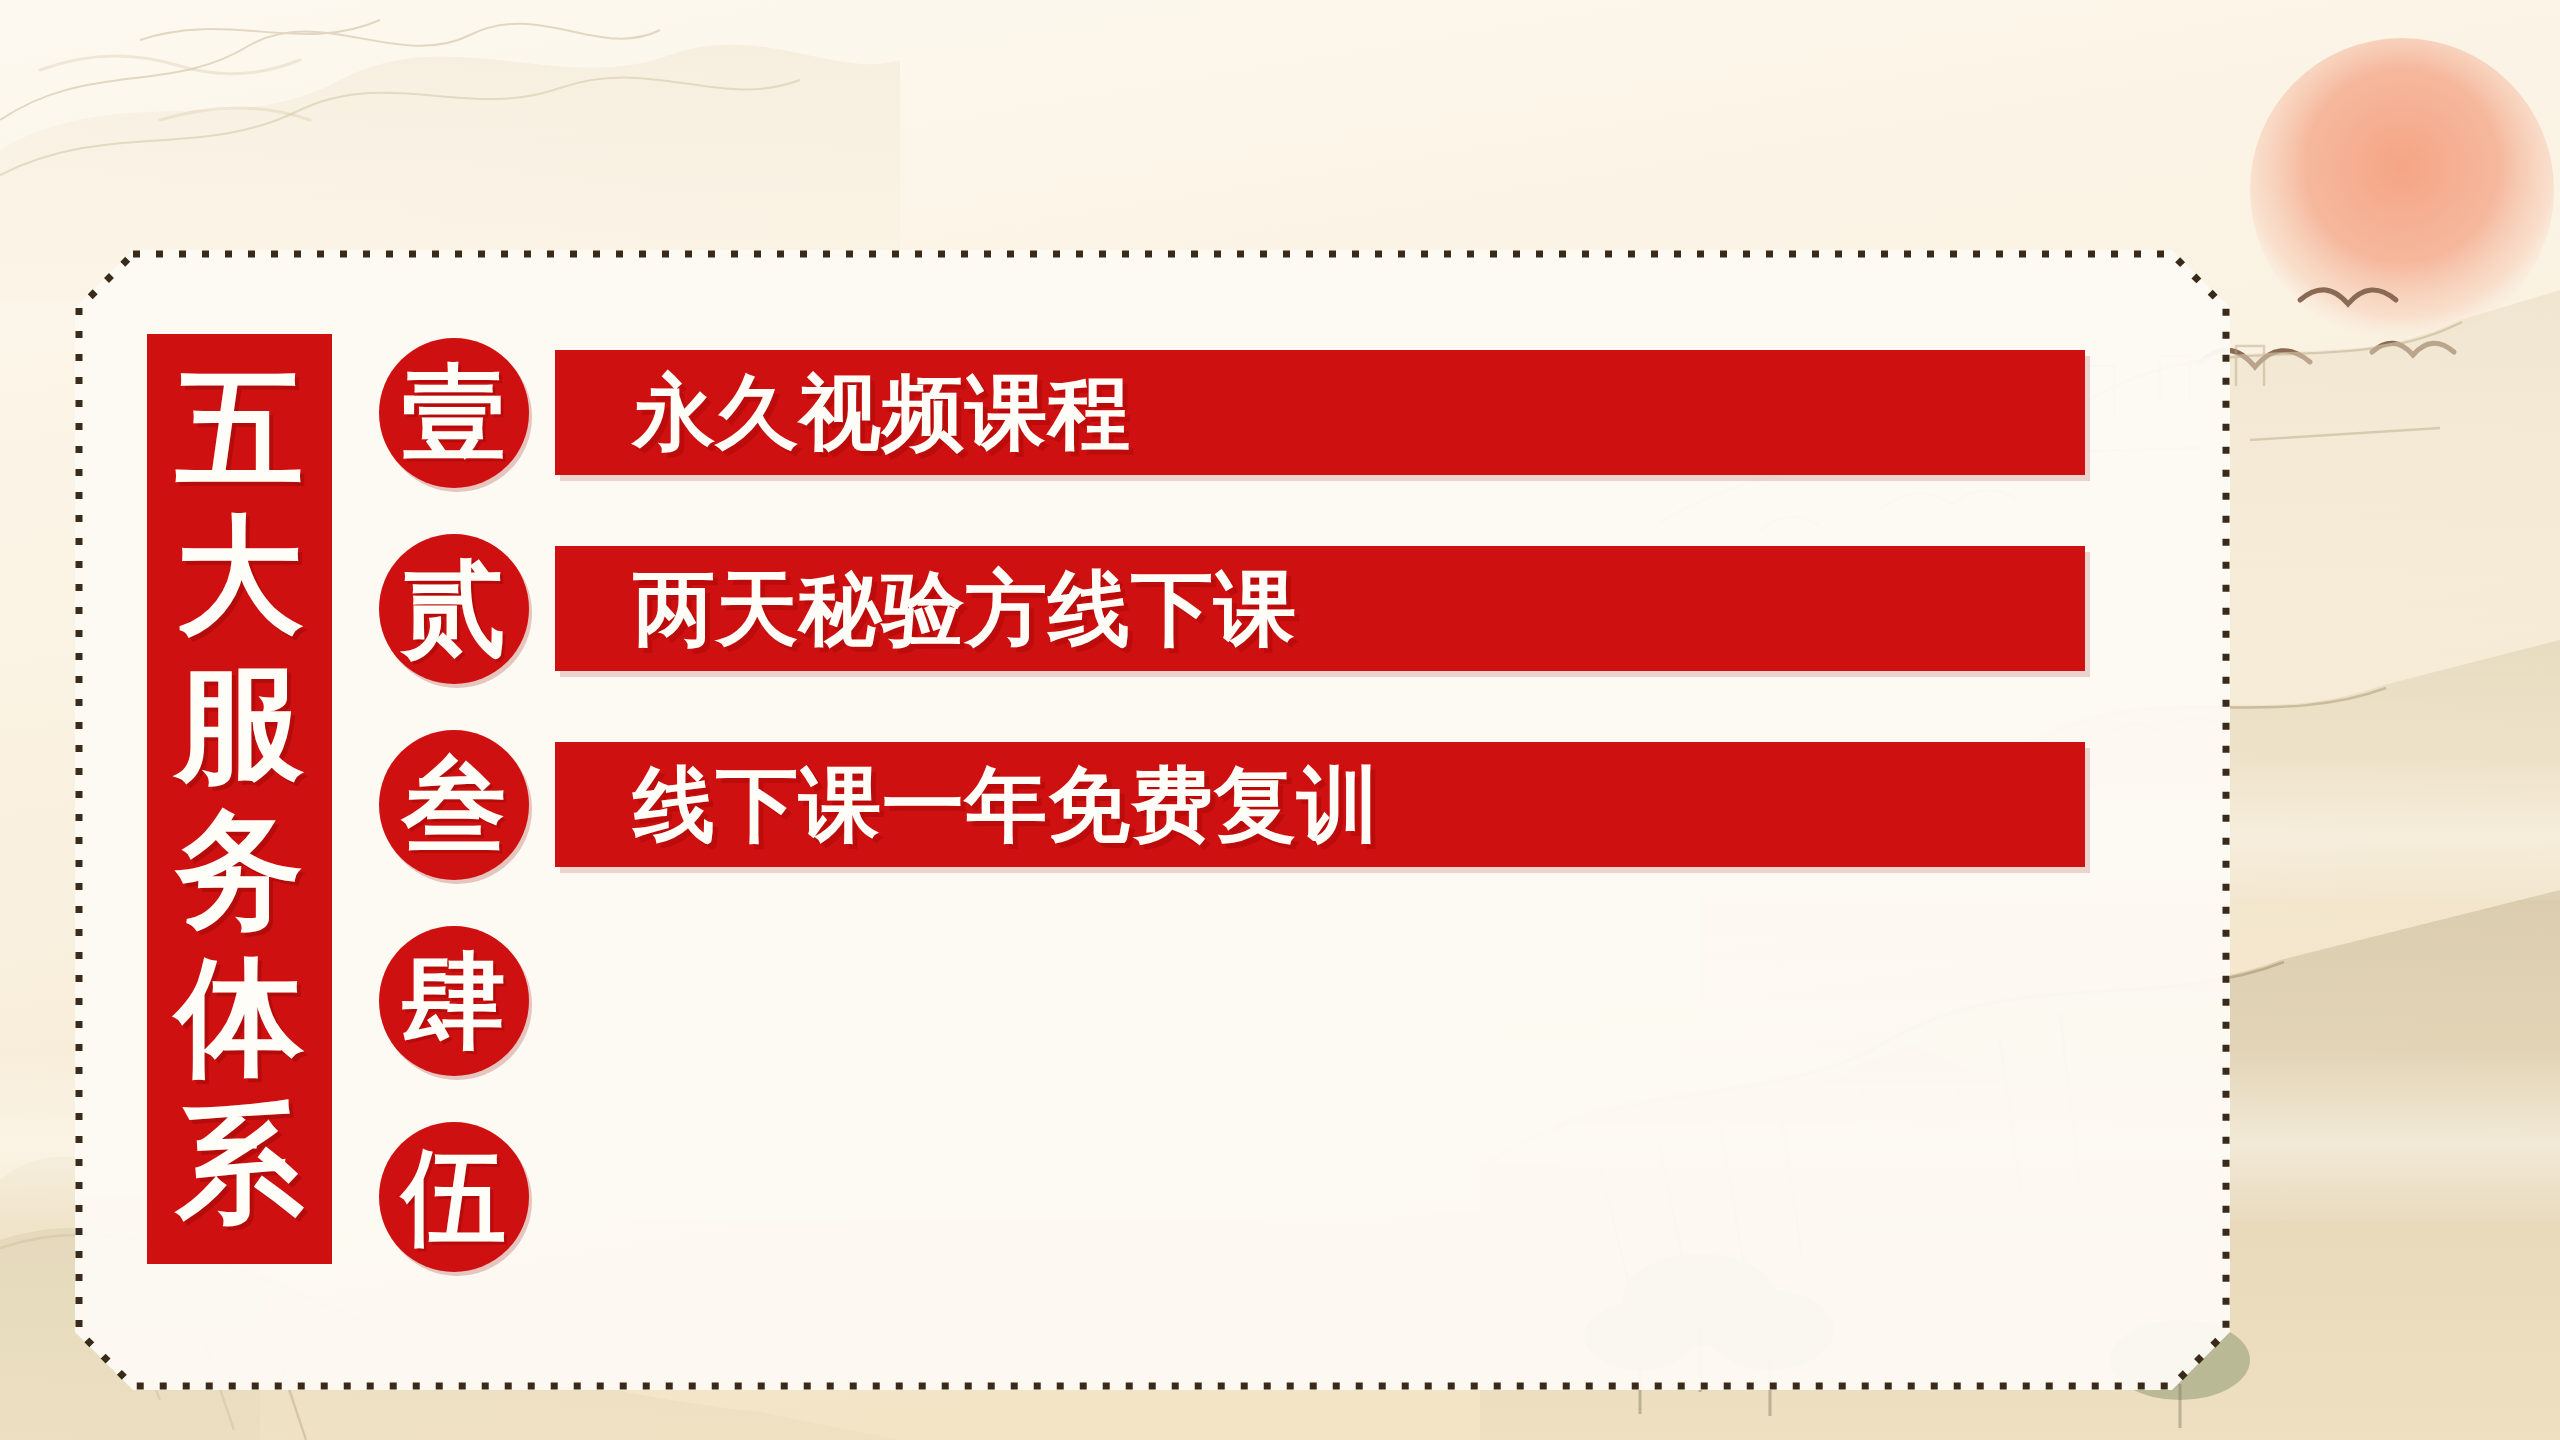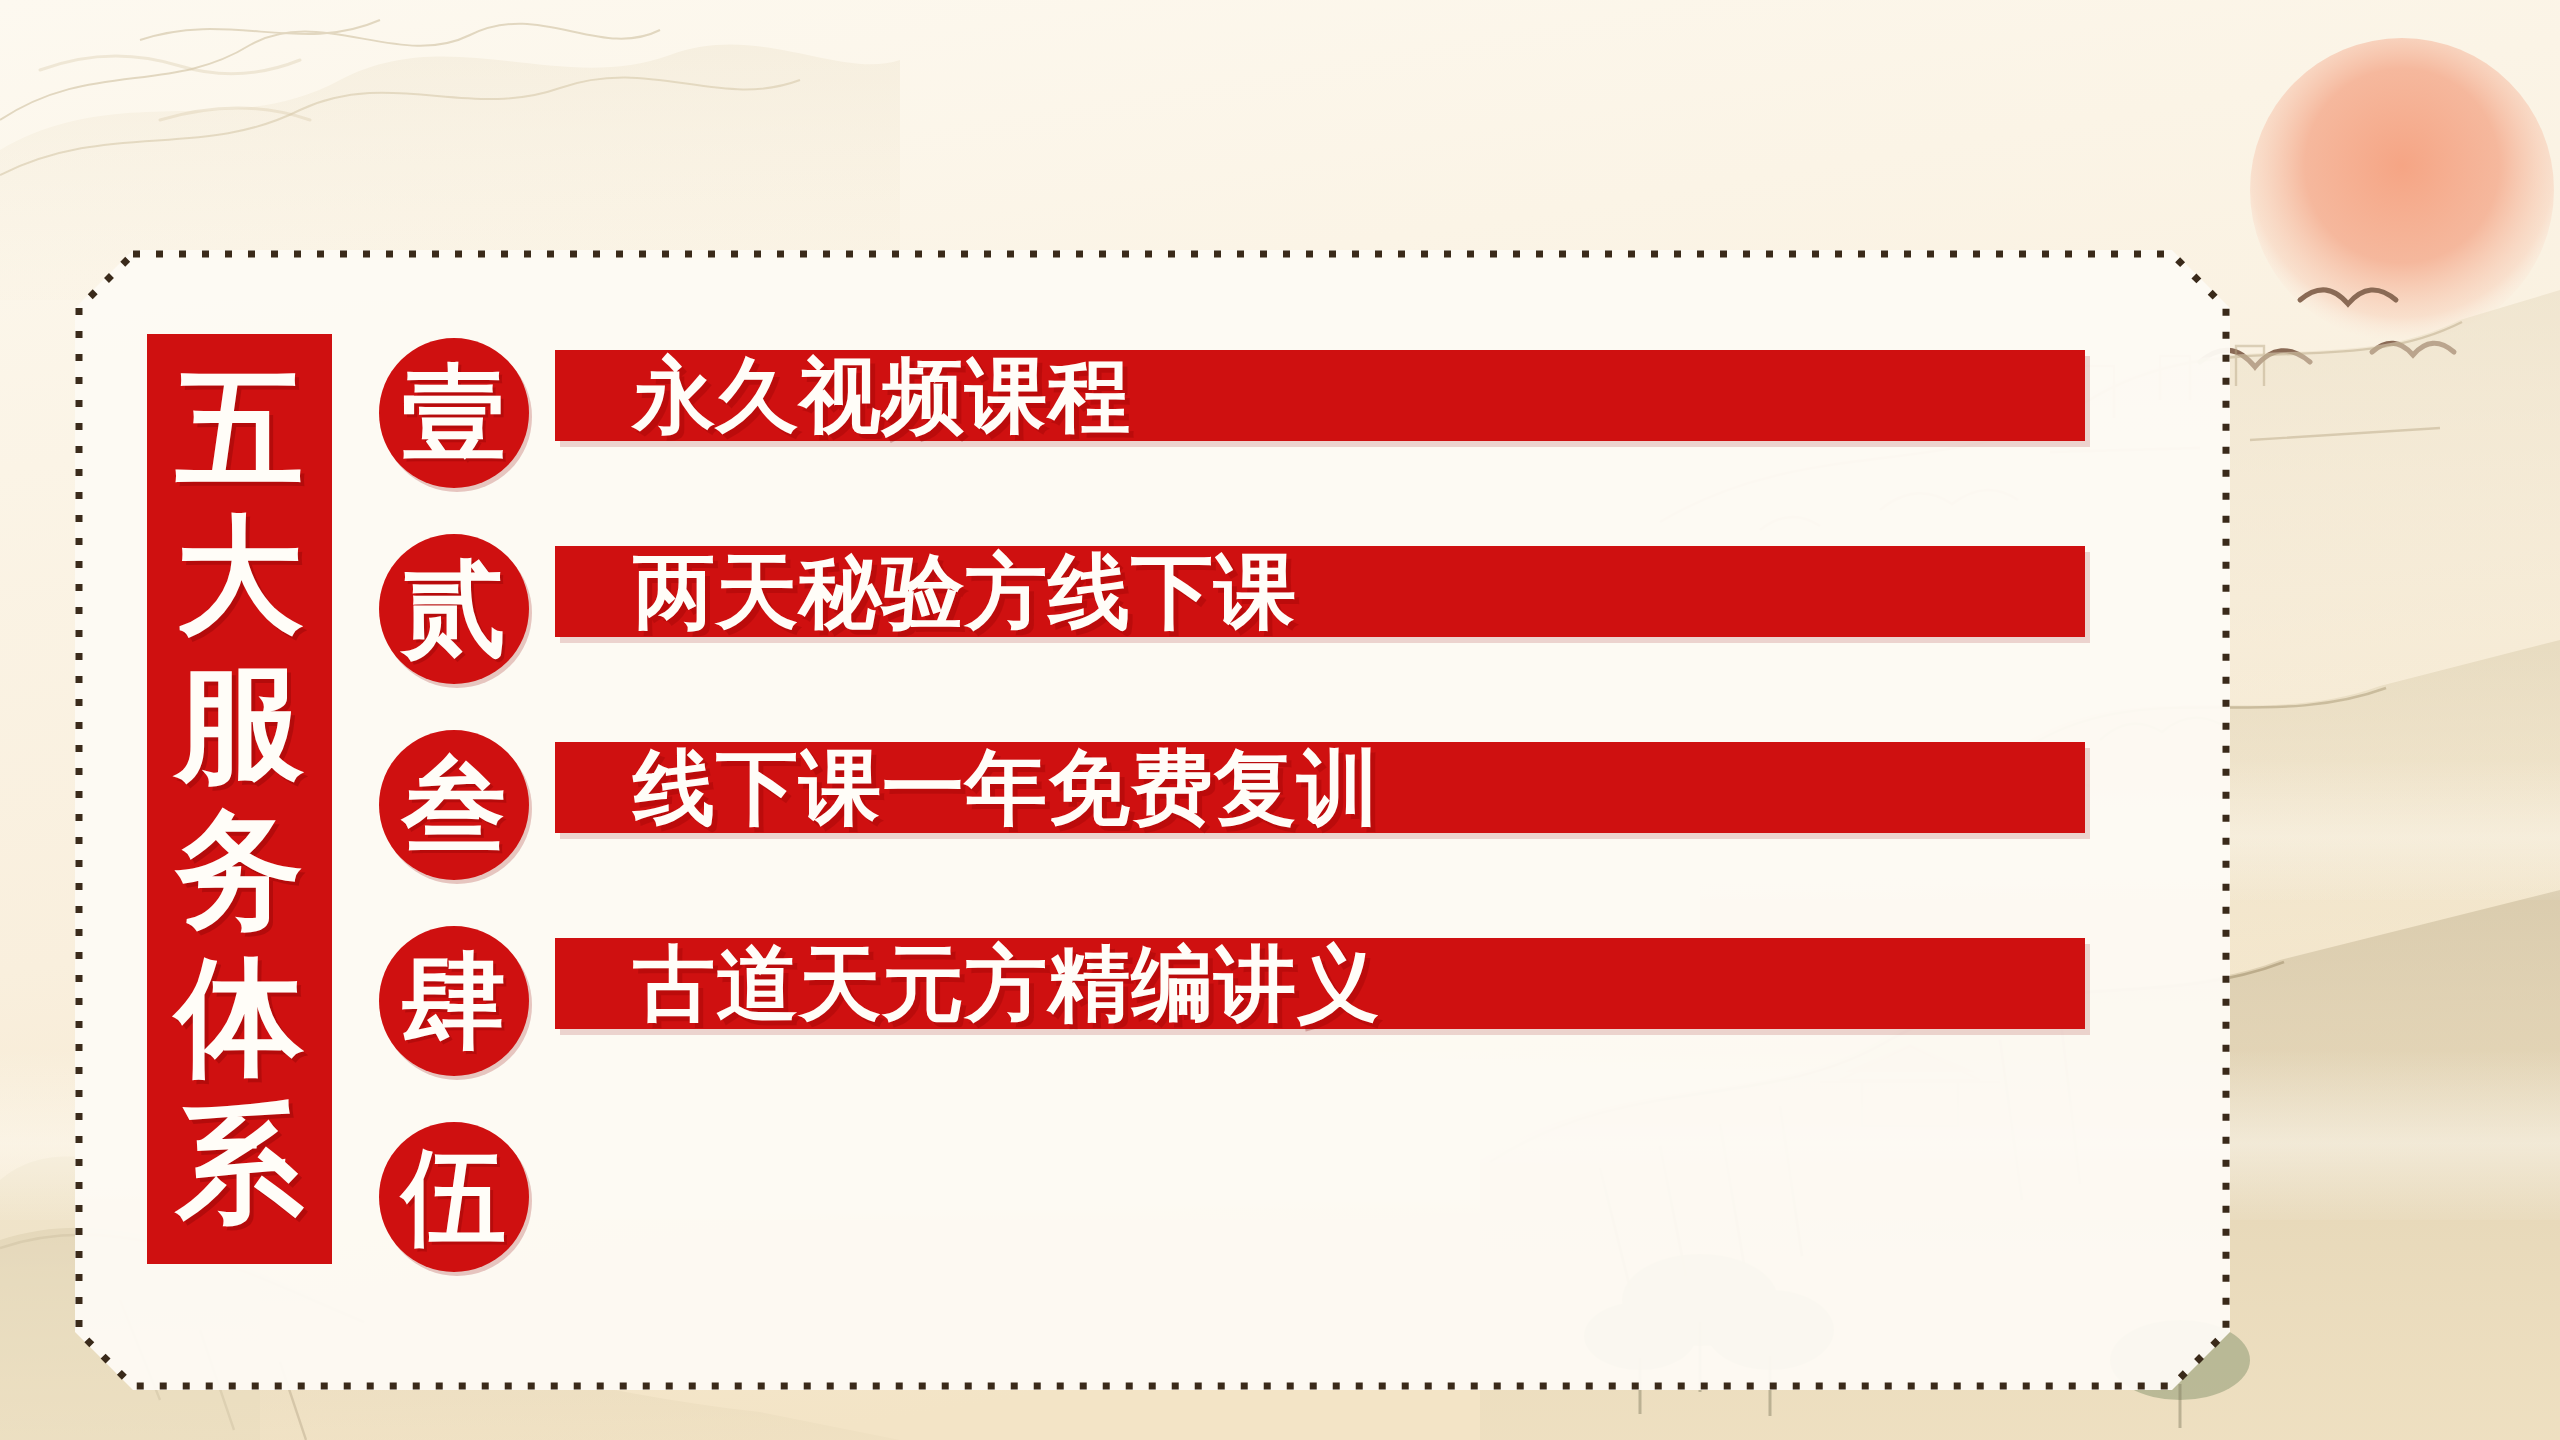--- a/index.html
+++ b/index.html
@@ -80,21 +80,21 @@
 
   
   #bars{
     position:absolute;
     left:480px; top:80px;
     width:1600px; height:1000px;
   }
   .bar{
     position:absolute;
     left:0;
-    width:1530px; height:91px;
+    width:1530px; height:125px;
     background:#cf1010;
     display:flex; align-items:center;
     box-shadow:5px 6px 0 rgba(150,10,10,0.16);
   }
   .bar-text{
     color:#fffdf8;
     font-size:82px;
     font-weight:bold;
     font-family:"DejaVu Sans","Liberation Sans",sans-serif;
     line-height:1;
@@ -248,18 +248,15 @@
   <div id="bars">
     <div class="bar" style="top:20px">
       <span class="bar-text">永久视频课程</span>
     </div>
     <div class="bar" style="top:412px">
       <span class="bar-text">线下课一年免费复训</span>
     </div>
     <div class="bar" style="top:216px">
       <span class="bar-text">两天秘验方线下课</span>
     </div>
-    <div class="bar" style="top:608px">
-      <span class="bar-text">古道天元方精编讲义</span>
-    </div>
   </div>
 
 </div>
 
 </body></html>

